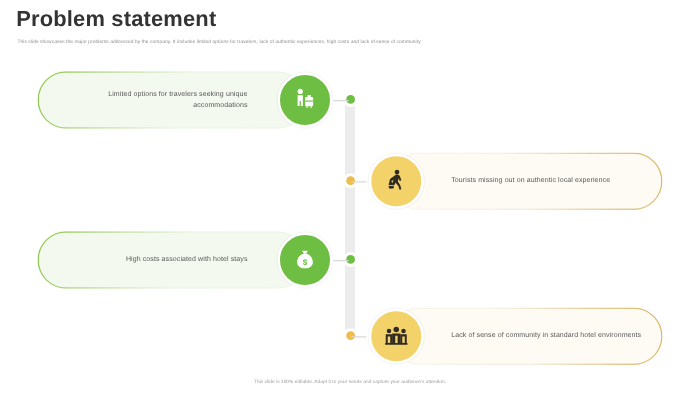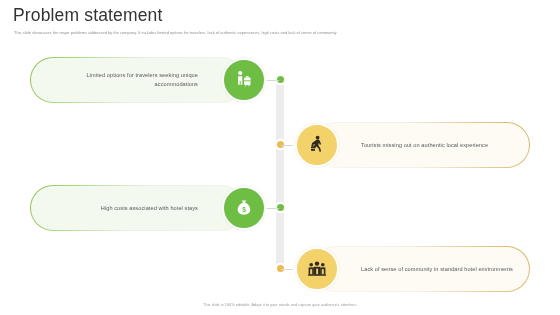--- a/index.html
+++ b/index.html
@@ -15,21 +15,21 @@
     font-family: "Liberation Sans", sans-serif;
     color: #3f3f3f;
   }
 
   
   #slide-title {
     position: absolute;
     left: 13px;
     top: 5px;
     font-size: 17.5px;
-    font-weight: 400;
+    font-weight: 700;
     letter-spacing: 0.15px;
     color: #333333;
     white-space: nowrap;
   }
   #slide-subtitle {
     position: absolute;
     left: 14px;
     top: 30px;
     width: 530px;
     font-size: 3.9px;

